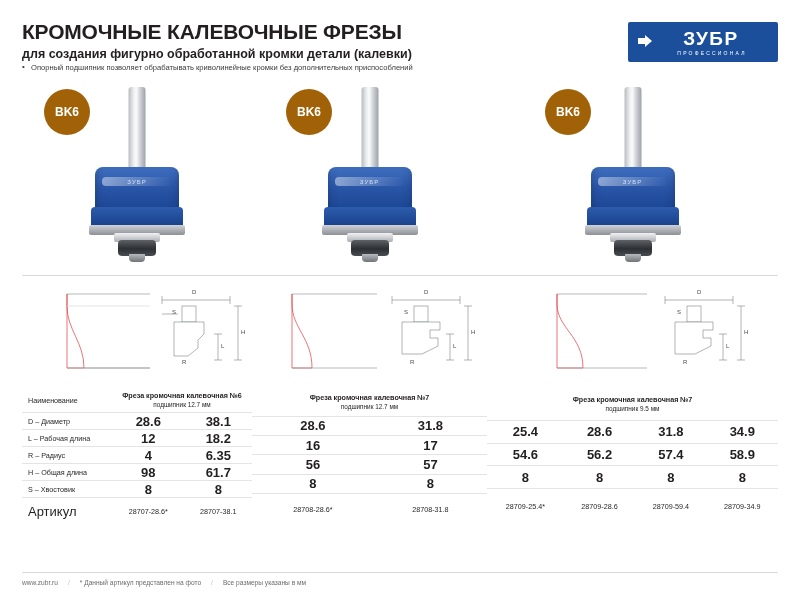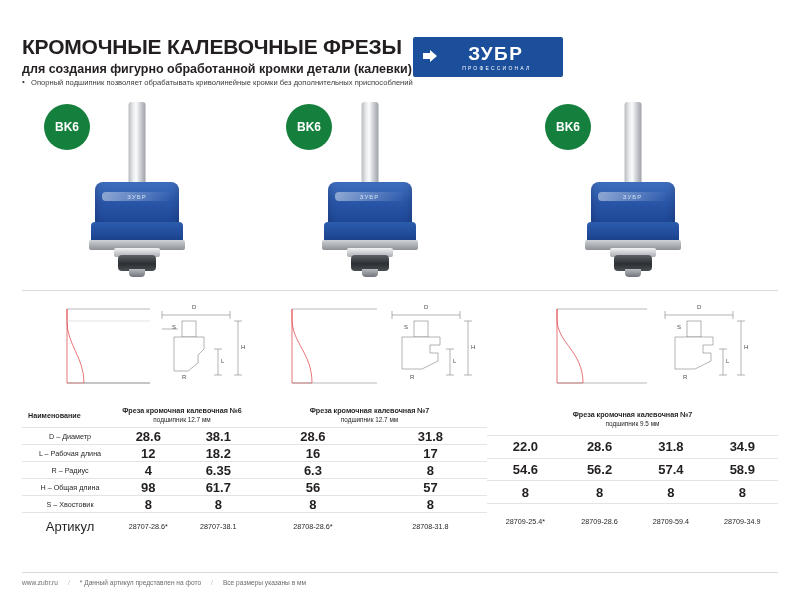--- a/index.html
+++ b/index.html
@@ -7,21 +7,21 @@
     width:800px;height:600px;
     background:#ffffff;
     font-family:"Liberation Sans", sans-serif;
     color:#231f20;
     overflow:hidden;
     position:relative;
   }
   .page{position:relative;width:800px;height:600px;box-sizing:border-box;padding:0 22px;}
 
   
-  .header{padding-top:35px;display:flex;align-items:flex-start;}
+  .header{padding-top:20px;display:flex;justify-content:space-between;align-items:flex-start;}
   .title-block{max-width:560px;}
   h1{
     font-size:21px;line-height:23px;margin:0 0 4px 0;
     font-weight:bold;letter-spacing:-0.2px;text-transform:uppercase;
   }
   h2{font-size:12.5px;line-height:15px;margin:0 0 1px 0;font-weight:bold;color:#231f20;}
   .bullets{margin:0;padding:0;list-style:none;}
   .bullets li{font-size:7.6px;line-height:10px;color:#3a3a3a;position:relative;padding-left:9px;}
   .bullets li:before{content:"•";position:absolute;left:0;top:-1px;font-size:8px;color:#3a3a3a;}
 
@@ -45,21 +45,21 @@
   .products{
     position:relative;height:190px;margin-top:10px;
     display:flex;
   }
   .prod{position:relative;flex:1;display:flex;justify-content:center;}
   .prod.p1{flex:0 0 230px;}
   .prod.p2{flex:0 0 235px;}
   .prod.p3{flex:1;}
   .badge{
     position:absolute;top:6px;width:46px;height:46px;border-radius:50%;
-    background:#15803d;color:#fff;font-size:12px;font-weight:bold;
+    background:#a16207;color:#fff;font-size:12px;font-weight:bold;
     display:flex;align-items:center;justify-content:center;
   }
   .p1 .badge{left:22px;}
   .p2 .badge{left:34px;}
   .p3 .badge{left:58px;}
   .cutter{position:relative;width:120px;height:185px;}
   .cutter .shank{
     position:absolute;left:50%;transform:translateX(-50%);top:4px;
     width:17px;height:88px;border-radius:3px 3px 0 0;
     background:linear-gradient(90deg,#b9bcc0 0%,#e9ebed 28%,#fbfcfc 45%,#c9ccd0 72%,#9ea2a7 100%);
@@ -120,26 +120,26 @@
   .tables{display:flex;margin-top:6px;gap:0;}
   .tbl{border-collapse:collapse;font-size:7.4px;}
   .t1{width:230px;}
   .t2{width:235px;}
   .t3{width:291px;}
   .tbl th,.tbl td{border:none;padding:0;}
   .tbl .hdr td{
     background:#eeeff0;height:24px;font-size:7.2px;font-weight:bold;color:#231f20;
     vertical-align:middle;text-align:center;line-height:9px;
   }
-  .tbl .hdr td.left{text-align:left;padding-left:6px;font-weight:bold;font-size:7.2px;}
+  .tbl .hdr td.left{text-align:left;padding-left:6px;font-weight:normal;font-size:7.2px;}
   .tbl tbody td{
     height:16px;border-bottom:1px solid #e3e4e5;text-align:center;font-weight:bold;font-size:13px;
   }
   .tbl tbody td.left{
-    text-align:center;padding-left:6px;font-weight:normal;font-size:7.2px;color:#231f20;
+    text-align:left;padding-left:6px;font-weight:normal;font-size:7.2px;color:#231f20;
   }
   .tbl .art td{
     height:26px;border-bottom:none;font-weight:normal;font-size:7.2px;vertical-align:middle;
   }
   .tbl .art td.left{font-size:13px;}
   .tbl tbody tr:nth-child(odd) td{background:#ffffff;}
 
   
   .footer{
     position:absolute;left:22px;right:22px;bottom:14px;
@@ -370,24 +370,20 @@
         </tr>
         <tr>
           <td>28.6</td>
           <td>31.8</td>
         </tr>
         <tr>
           <td>16</td>
           <td>17</td>
         </tr>
         <tr>
-          <td>6.3</td>
-          <td>8</td>
-        </tr>
-        <tr>
           <td>56</td>
           <td>57</td>
         </tr>
         <tr>
           <td>8</td>
           <td>8</td>
         </tr>
         <tr class="art">
           <td>28708-28.6*</td>
           <td>28708-31.8</td>
@@ -397,21 +393,21 @@
 
     <table class="tbl t3">
       <tbody>
         <tr class="hdr">
           <td colspan="4">
             <span>Фреза кромочная калевочная №7</span><br>
             <span style="font-weight:normal;font-size:6.4px">подшипник 9.5 мм</span>
           </td>
         </tr>
         <tr>
-          <td>22.0</td>
+          <td>25.4</td>
           <td>28.6</td>
           <td>31.8</td>
           <td>34.9</td>
         </tr>
         <tr>
           <td>54.6</td>
           <td>56.2</td>
           <td>57.4</td>
           <td>58.9</td>
         </tr>

